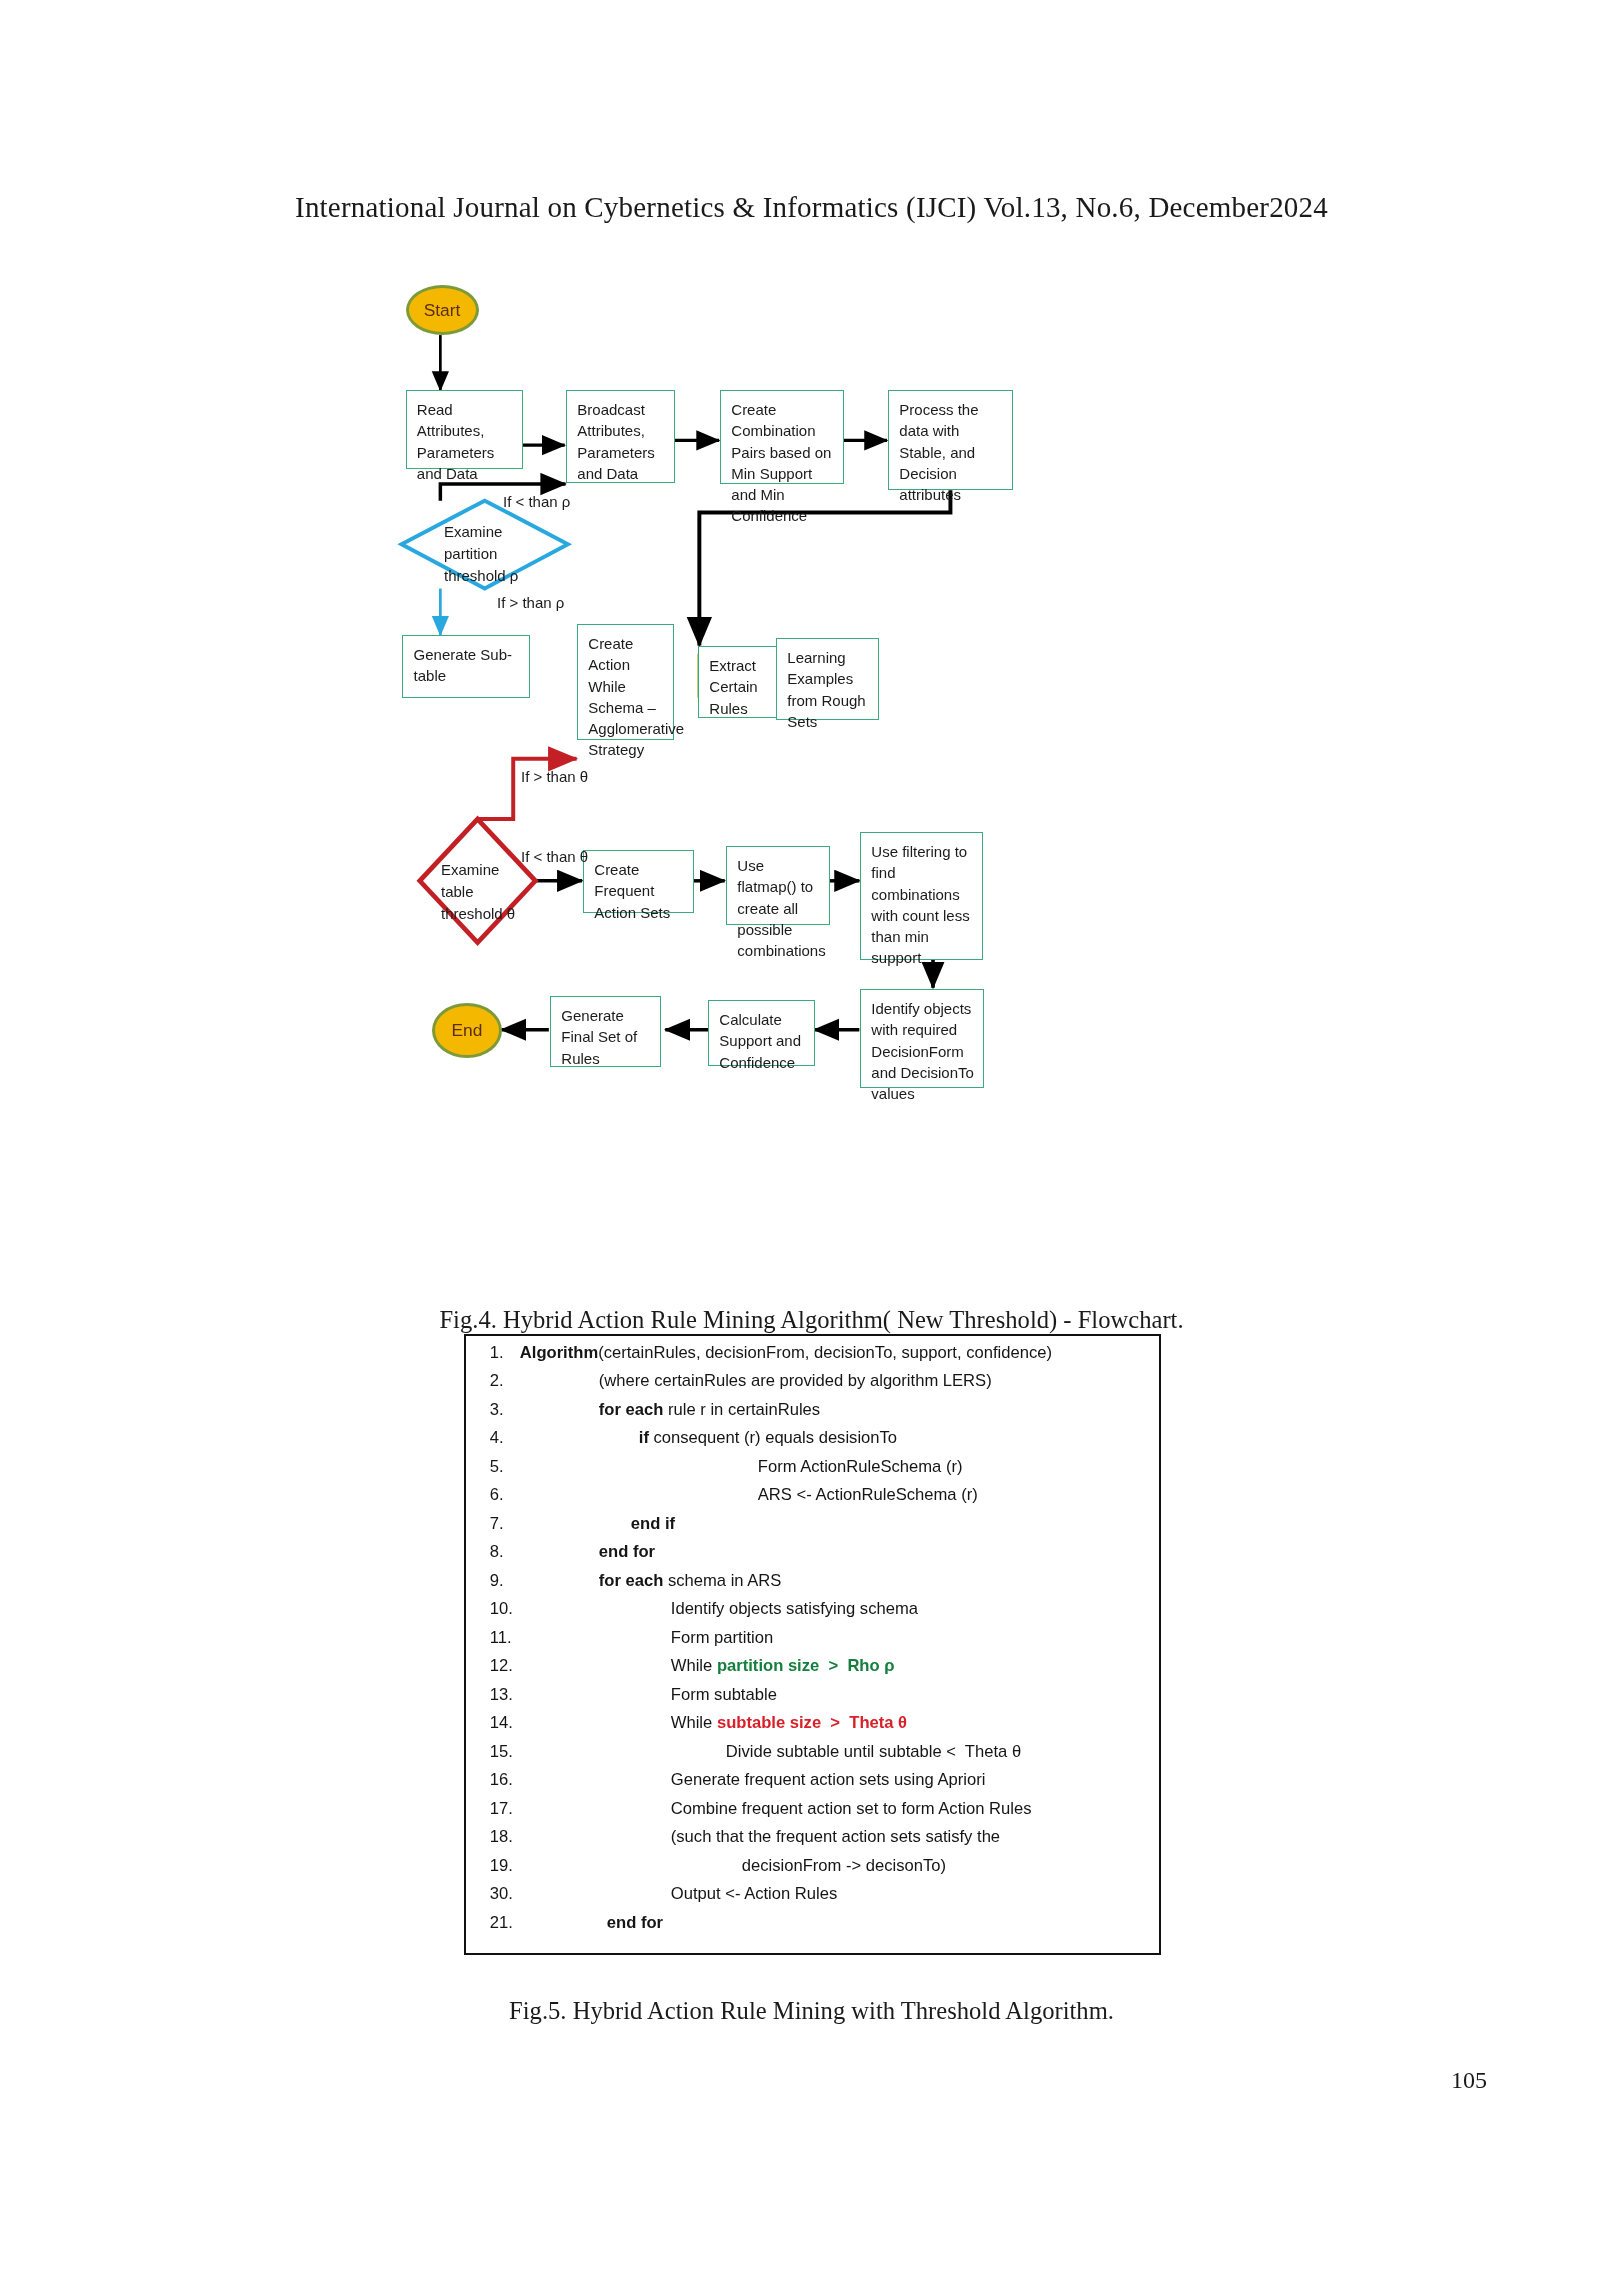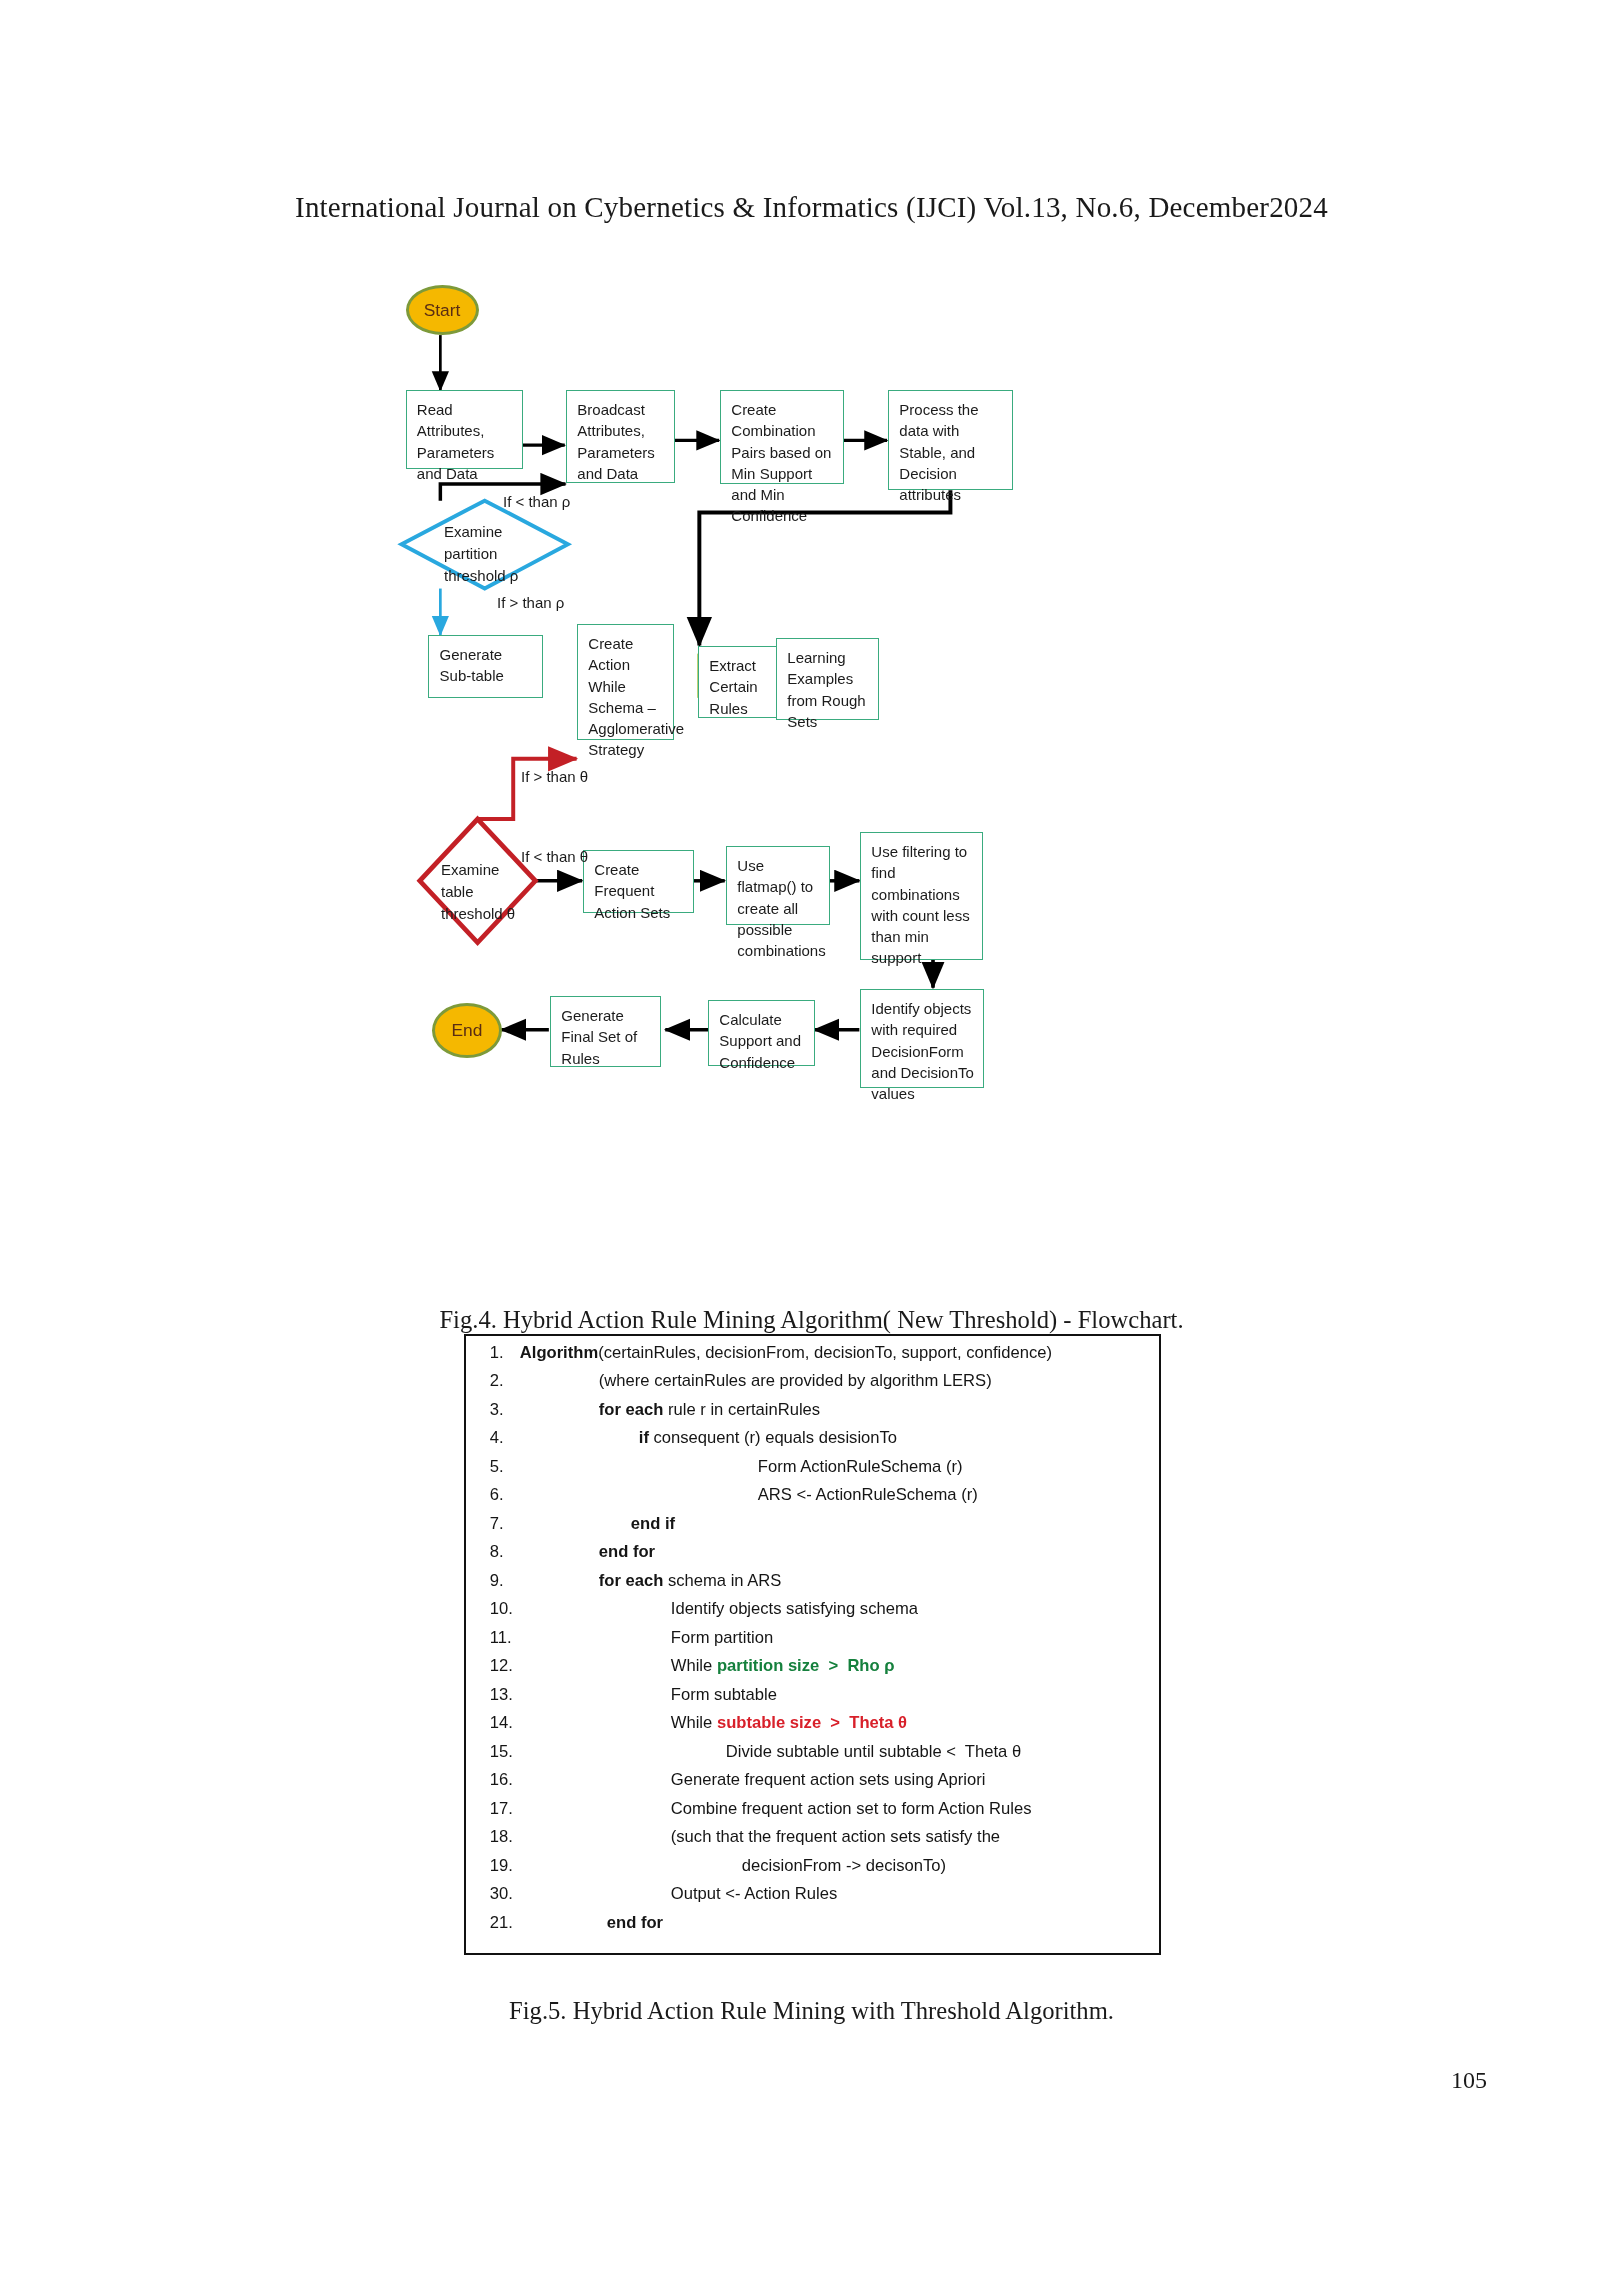--- a/index.html
+++ b/index.html
@@ -224,21 +224,21 @@
   <div class="diamond-text" style="left:48px; top:244px;">
     <div>Examine</div>
     <div>partition</div>
     <div>threshold ρ</div>
   </div>
 
   <div class="edge-label" style="left:107px; top:216px;">If &lt; than ρ</div>
 
   <div class="edge-label" style="left:101px; top:317px;">If &gt; than ρ</div>
 
-  <div class="node" style="left:6.3px; top:358px; width:115px; height:63px;margin-left:26px;">Generate Sub-table</div>
+  <div class="node" style="left:6.3px; top:358px; width:128px; height:63px;">Generate Sub-table</div>
 
   <div class="node" style="left:181px; top:347px; width:97px; height:116px;">Create Action While Schema – Agglomerative Strategy</div>
 
   <div class="node" style="left:302px; top:369px; width:101px; height:72px;">Extract Certain Rules</div>
 
   <div class="node" style="left:380px; top:361px; width:103px; height:82px;">Learning Examples from Rough Sets</div>
 
   <div class="diamond-text" style="left:45px; top:582px;">
     <div>Examine</div>
     <div>table</div>

